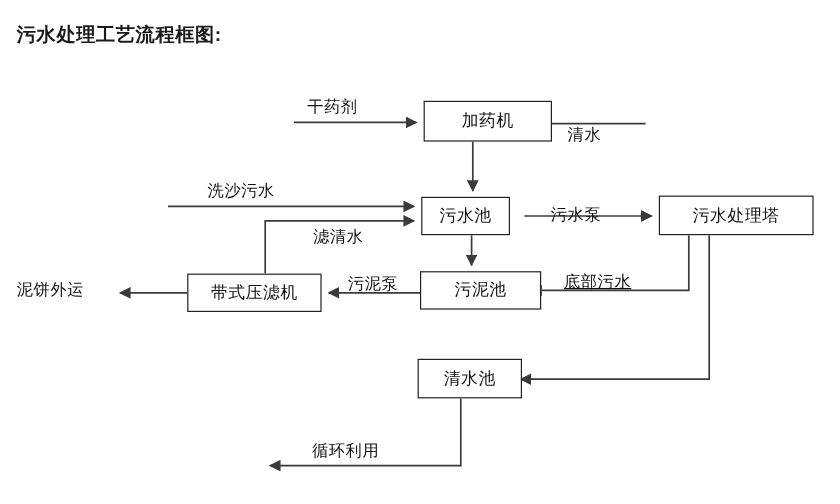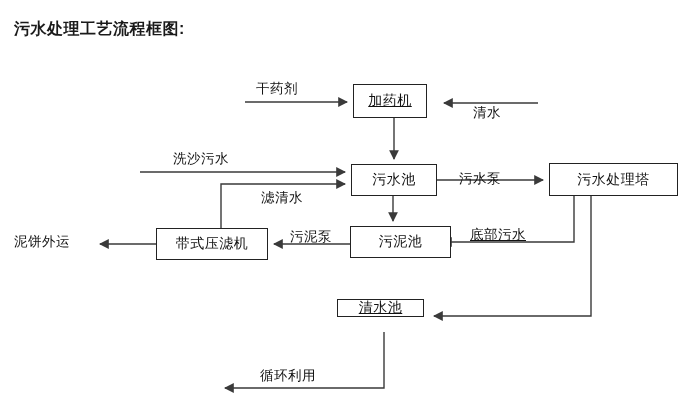--- a/index.html
+++ b/index.html
@@ -97,26 +97,26 @@
 
       <path d="M 574 196 L 574 242 L 443 242" marker-end="url(#arrow)"></path>
 
       <path d="M 591 196 L 591 316 L 434 316" marker-end="url(#arrow)"></path>
 
       <path d="M 384 332 L 384 388 L 225 388" marker-end="url(#arrow)"></path>
 
     </g>
   </svg>
 
-  <div class="node" style="left: 353px; top: 84px; width: 74px; height: 34px; text-decoration: underline;">加药机</div>
-  <div class="node" style="left: 351px; top: 164px; width: 86px; height: 32px;">污水池</div>
+  <div class="node" style="left: 353px; top: 84px; width: 107px; height: 34px;">加药机</div>
+  <div class="node" style="left: 351px; top: 164px; width: 74px; height: 32px;">污水池</div>
   <div class="node" style="left: 549px; top: 163px; width: 129px; height: 33px;">污水处理塔</div>
   <div class="node" style="left: 156px; top: 228px; width: 112px; height: 32px;">带式压滤机</div>
   <div class="node" style="left: 350px; top: 226px; width: 101px; height: 32px;">污泥池</div>
-  <div class="node" style="left: 337px; top: 299px; width: 87px; height: 18px; text-decoration: underline;">清水池</div>
+  <div class="node" style="left: 348px; top: 299px; width: 87px; height: 33px;">清水池</div>
 
   <div class="edge-label" style="left: 256px; top: 80px;">干药剂</div>
   <div class="edge-label" style="left: 473px; top: 80px; margin-top: 24px;">清水</div>
   <div class="edge-label" style="left: 173px; top: 150px;">洗沙污水</div>
   <div class="edge-label" style="left: 459px; top: 150px; margin-top: 20px;">污水泵</div>
   <div class="edge-label" style="left: 261px; top: 189px;">滤清水</div>
   <div class="edge-label" style="left: 290px; top: 228px;">污泥泵</div>
   <div class="edge-label" style="left: 470px; top: 226px; text-decoration: underline;">底部污水</div>
   <div class="edge-label" style="left: 260px; top: 367px;">循环利用</div>
 

